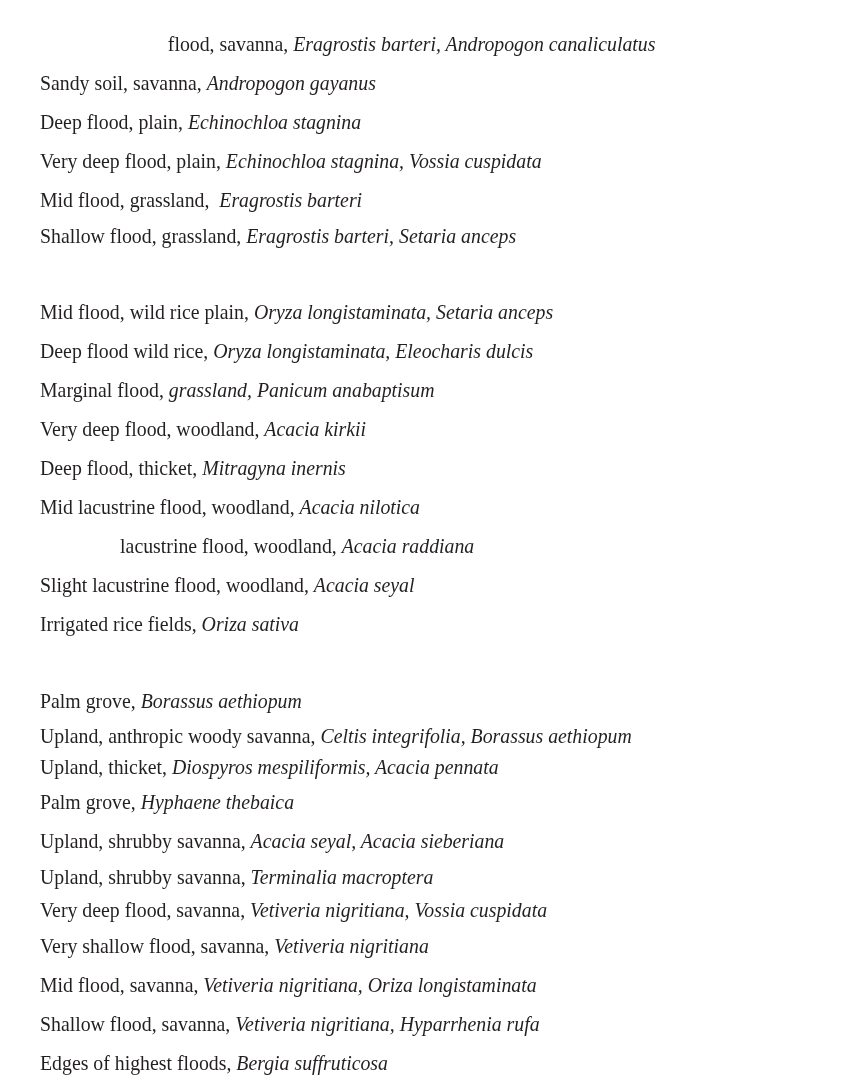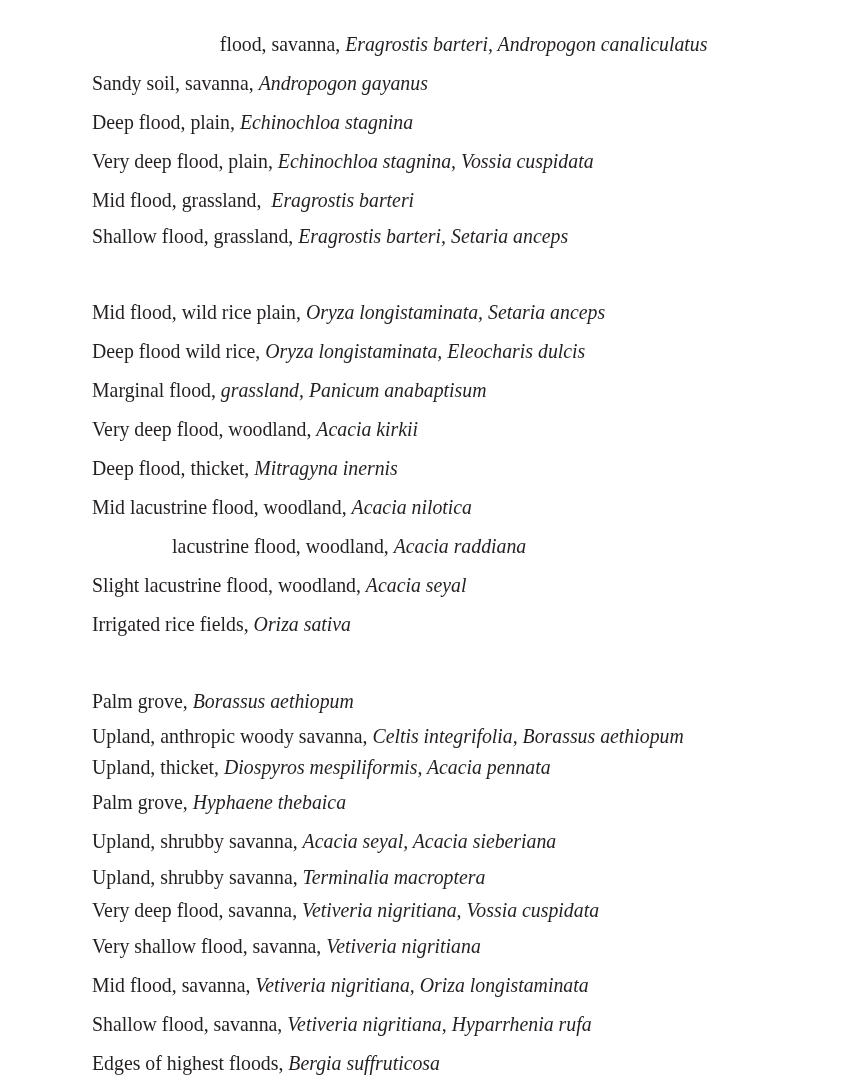--- a/index.html
+++ b/index.html
@@ -10,21 +10,21 @@
   body {
     width: 862px;
     height: 1092px;
     overflow: hidden;
   }
   .doc {
     position: relative;
     box-sizing: border-box;
     width: 862px;
     height: 1092px;
-    padding: 24px 0 0 92px;
+    padding: 24px 0 0 40px;
     font-family: "Liberation Serif", "DejaVu Serif", serif;
     font-size: 22px;
     color: #231f20;
   }
   .line {
     height: 39px;
     line-height: 39px;
     white-space: nowrap;
     transform: scaleX(0.9);
     transform-origin: 0 50%;

